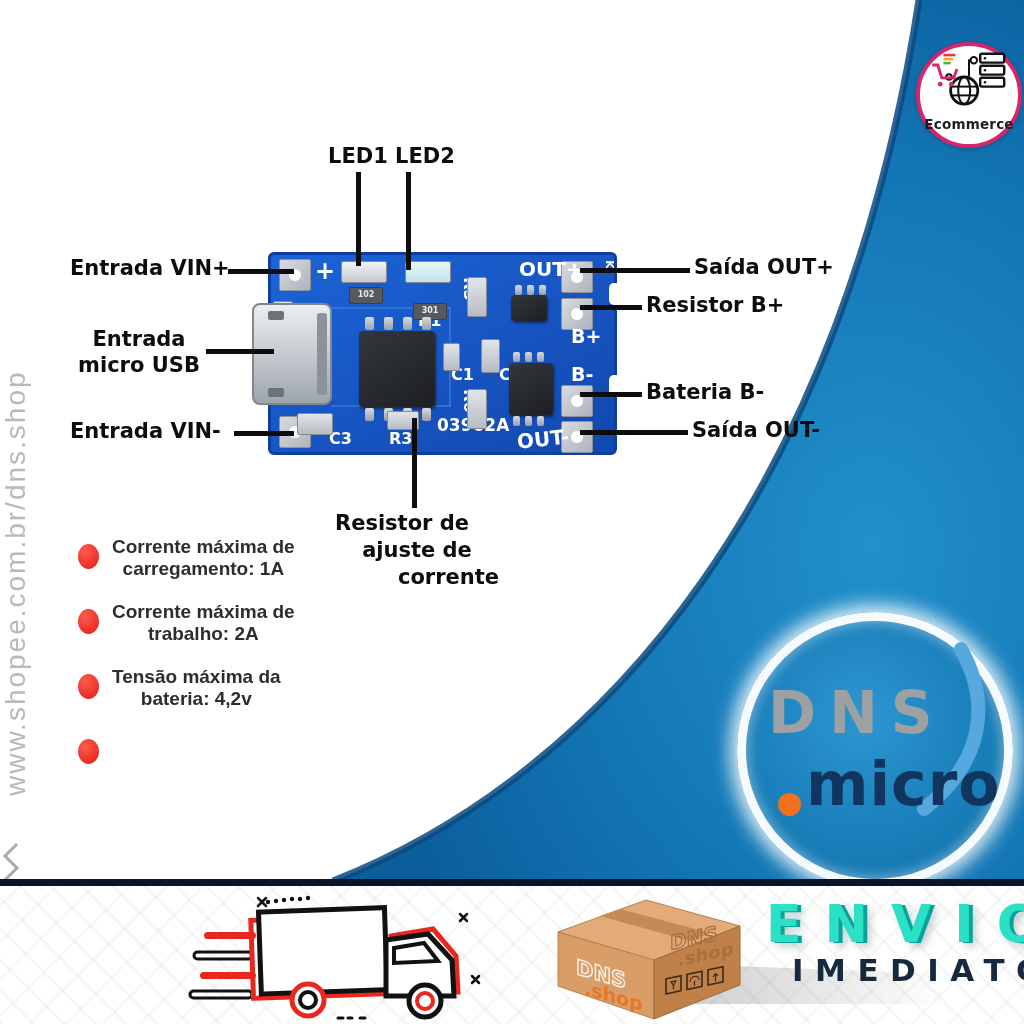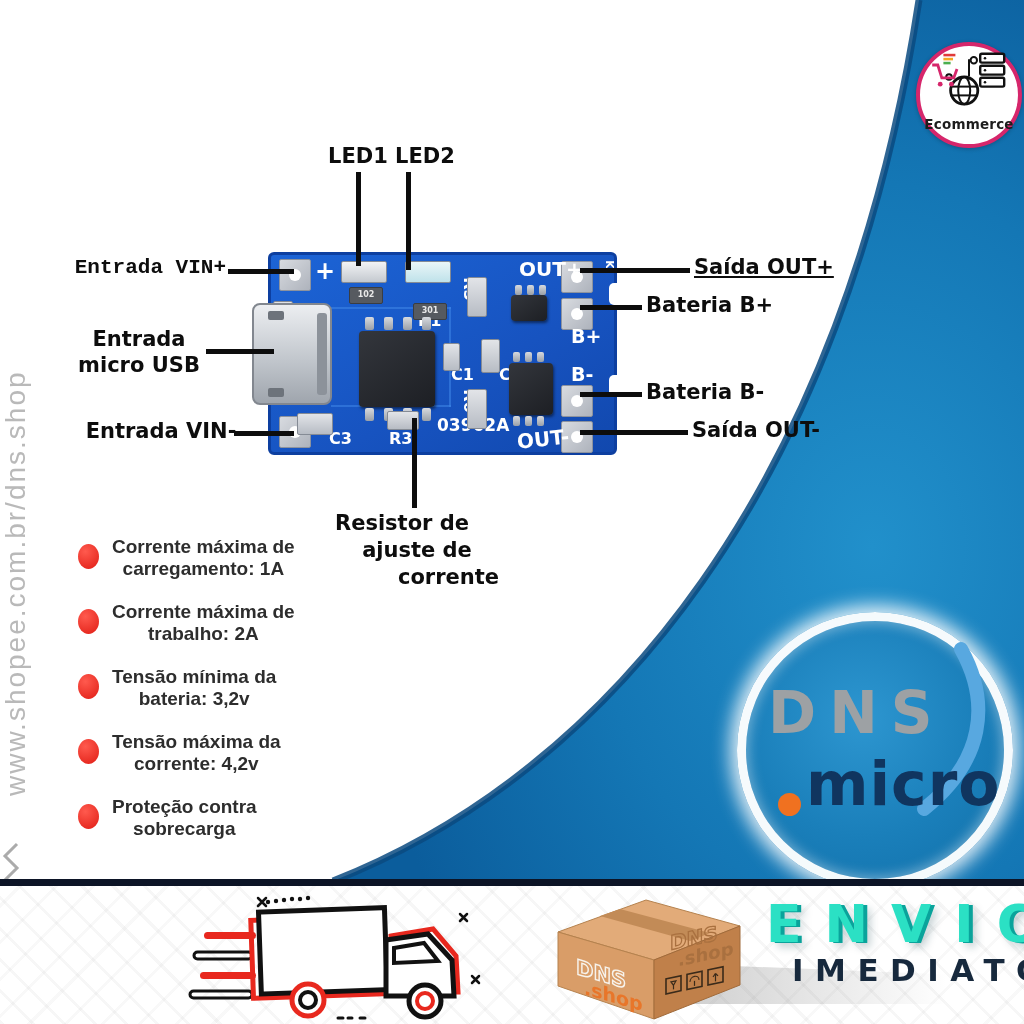--- a/index.html
+++ b/index.html
@@ -234,57 +234,50 @@
   <div class="line-h" style="left:228px;top:269px;width:66px;"></div>
   <div class="line-h" style="left:206px;top:349px;width:68px;"></div>
   <div class="line-h" style="left:234px;top:431px;width:60px;"></div>
   <div class="line-h" style="left:580px;top:268px;width:110px;"></div>
   <div class="line-h" style="left:580px;top:305px;width:62px;"></div>
   <div class="line-h" style="left:580px;top:392px;width:62px;"></div>
   <div class="line-h" style="left:580px;top:430px;width:108px;"></div>
   <div class="line-v" style="left:412px;top:418px;height:90px;"></div>
 
   <div class="callout" style="left:328px;top:144px;">LED1 LED2</div>
-  <div class="callout" style="left:70px;top:256px;width:156px;text-align:right;font-family:Liberation Mono, monospace;">Entrada VIN+</div>
+  <div class="callout" style="left:70px;top:256px;width:156px;text-align:right;">Entrada VIN+</div>
   <div class="callout" style="left:76px;top:327px;width:126px;text-align:center;">Entrada</div>
   <div class="callout" style="left:76px;top:353px;width:126px;text-align:center;">micro USB</div>
-  <div class="callout" style="left:80px;top:419px;width:162px;text-align:center;">Entrada VIN-</div>
-  <div class="callout" style="left:694px;top:255px;text-decoration:underline;">Saída OUT+</div>
-  <div class="callout" style="left:646px;top:293px;">Bateria B+</div>
+  <div class="callout" style="left:70px;top:419px;width:162px;text-align:left;">Entrada VIN-</div>
+  <div class="callout" style="left:694px;top:255px;">Saída OUT+</div>
+  <div class="callout" style="left:646px;top:293px;">Resistor B+</div>
   <div class="callout" style="left:646px;top:380px;">Bateria B-</div>
   <div class="callout" style="left:692px;top:418px;">Saída OUT-</div>
   <div class="callout" style="left:335px;top:511px;width:164px;text-align:left;">Resistor de</div>
   <div class="callout" style="left:335px;top:538px;width:164px;text-align:center;">ajuste de</div>
   <div class="callout" style="left:335px;top:565px;width:164px;text-align:right;">corrente</div>
 
   <div id="features" class="abs">
     <div class="feature">
       <div class="dot"></div>
       <div class="ftext"><span>Corrente máxima de</span><br>
       <span>carregamento: 1A</span></div>
     </div>
     <div class="feature">
       <div class="dot"></div>
       <div class="ftext"><span>Corrente máxima de</span><br>
       <span>trabalho: 2A</span></div>
     </div>
     <div class="feature">
       <div class="dot"></div>
-      <div class="ftext"><span>Tensão mínima da</span><br>
-      <span>bateria: 3,2v</span></div>
+      <div class="ftext"><span>Tensão máxima da</span><br>
+      <span>bateria: 4,2v</span></div>
     </div>
     <div class="feature">
       <div class="dot"></div>
-      <div class="ftext"><span>Tensão máxima da</span><br>
-      <span>corrente: 4,2v</span></div>
-    </div>
-    <div class="feature">
-      <div class="dot"></div>
-      <div class="ftext"><span>Proteção contra</span><br>
-      <span>sobrecarga</span></div>
     </div>
   </div>
 
   <div id="dns-logo" class="abs">
     <svg class="abs" style="left:150px;top:20px;" width="100" height="190" viewBox="0 0 100 190">
       <path d="M65,8 C95,62 88,120 28,168" fill="none" stroke="#58a8e0" stroke-width="14" stroke-linecap="round"></path>
     </svg>
     <div id="dns-text">DNS</div>
     <div id="shop-dot"></div>
     <div id="shop-text">micro</div>

